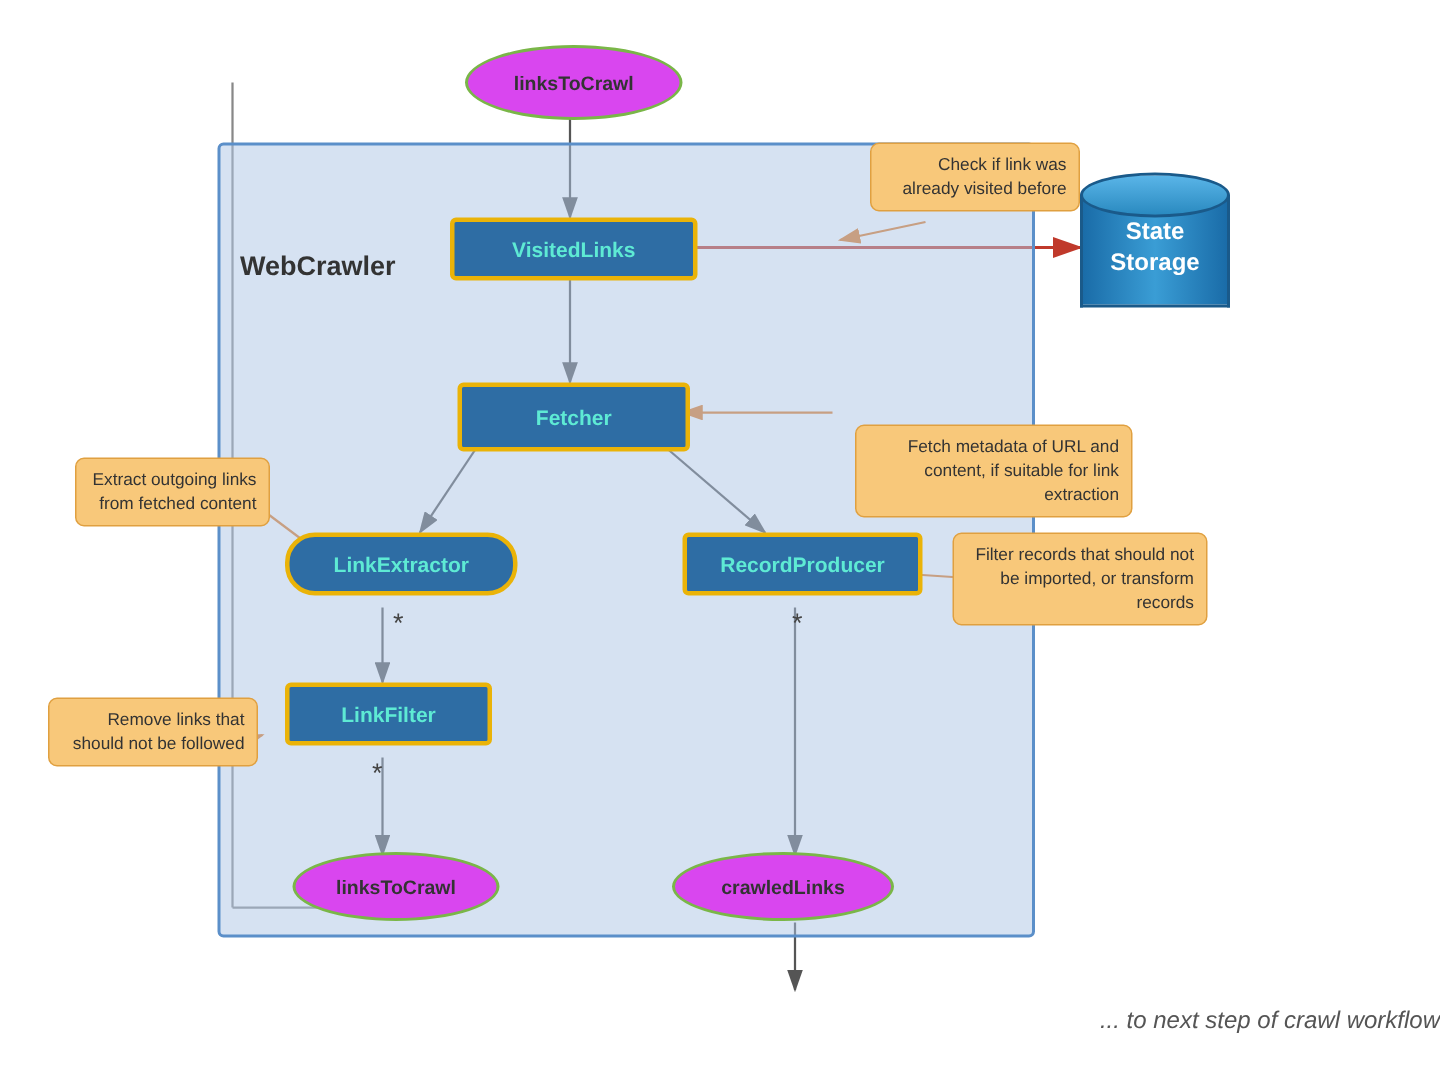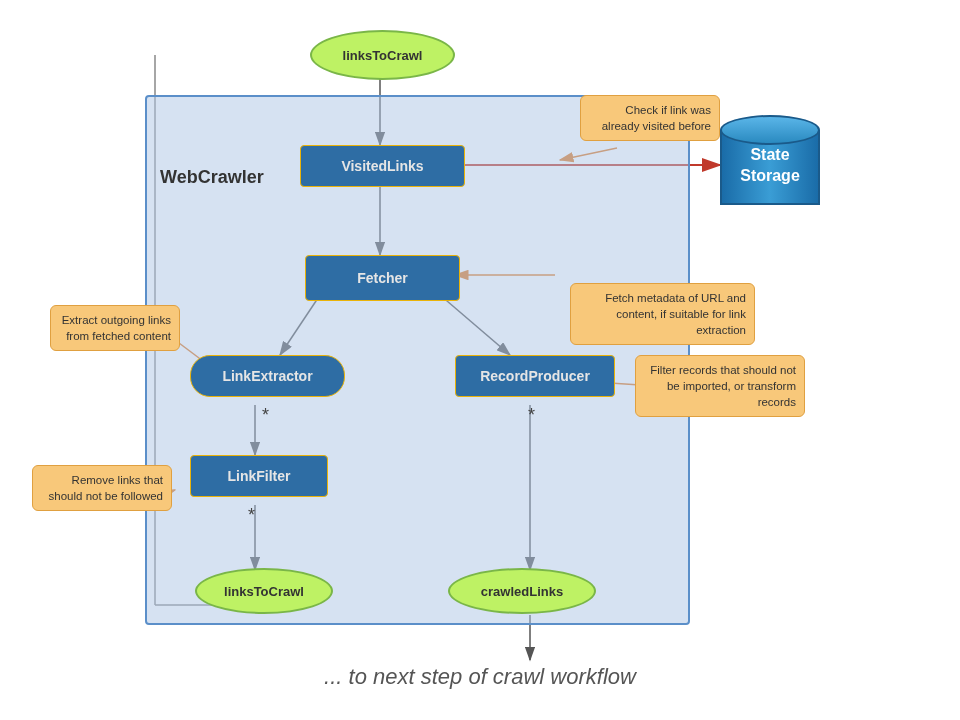--- a/index.html
+++ b/index.html
@@ -37,35 +37,35 @@
       font-size: 18px;
       font-weight: bold;
       color: #333;
       margin-top: 44px;
     }
 
     
     .node {
       position: absolute;
       background: #2e6da4;
-      color: #e5e5e5;
+      color: #5eead4;
       font-size: 14px;
       font-weight: bold;
       text-align: center;
       border-radius: 4px;
       display: flex;
       align-items: center;
       justify-content: center;
-      border: 1px solid #eab308;
+      border: 3px solid #eab308;
     }
 
     
     .oval {
       position: absolute;
-      background: #bef264;
+      background: #d946ef;
       border: 2px solid #7ab648;
       border-radius: 50%;
       display: flex;
       align-items: center;
       justify-content: center;
       font-size: 13px;
       font-weight: bold;
       color: #333;
       text-align: center;
     }
@@ -131,22 +131,22 @@
       left: 0;
       width: 960px;
       height: 720px;
       pointer-events: none;
     }
 
     .bottom-text {
       position: absolute;
       bottom: 30px;
       width: 100%;
-      text-align: center;
-      font-size: 22px;
+      text-align: right;
+      font-size: 16px;
       color: #555;
       font-style: italic;
     }
   </style>
 </head>
 <body>
 
 <div class="diagram-container">
 
   <svg class="arrows-svg">

